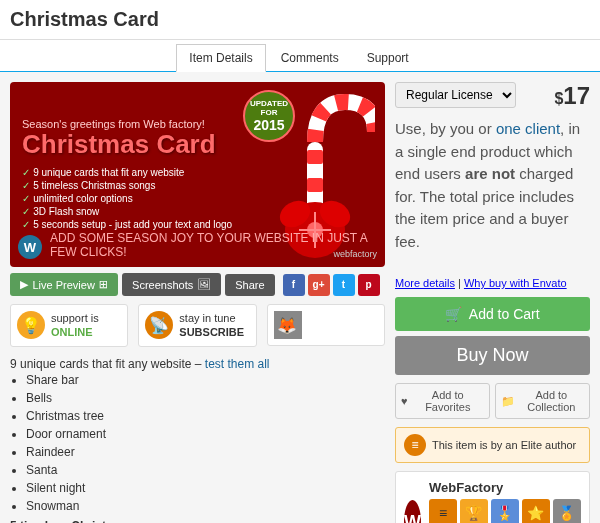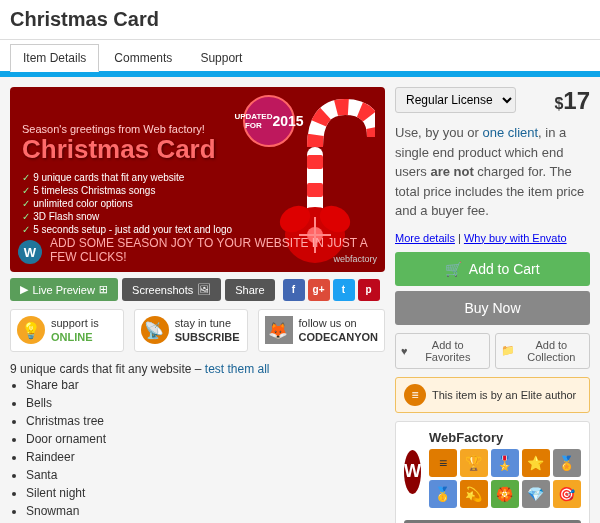--- a/index.html
+++ b/index.html
@@ -1,36 +1,36 @@
 <!DOCTYPE html>
 <html><head>
   <meta charset="utf-8">
   <style>
     * { box-sizing: border-box; margin: 0; padding: 0; }
     body { font-family: Arial, sans-serif; font-size: 13px; background: #f5f5f5; color: #333; width: 600px; }
 
     .page-title { font-size: 20px; font-weight: bold; padding: 8px 10px; background: #fff; border-bottom: 1px solid #ddd; }
 
-    .tabs { display: flex; background: #fff; border-bottom: 6px solid #0ea5e9; padding: 0 10px; }
+    .tabs { display: flex; background: #fff; border-bottom: 1px solid #0ea5e9; padding: 0 10px; justify-content: center; }
     .tab { padding: 6px 12px; font-size: 12px; cursor: pointer; border: 1px solid transparent; border-bottom: none; margin-right: 2px; margin-top: 4px; }
     .tab.active { background: #fff; border-color: #ccc; border-bottom: 1px solid #fff; margin-bottom: -1px; }
 
     .main-content { display: flex; gap: 10px; padding: 10px; background: #f5f5f5; }
     .left-panel { flex: 1; min-width: 0; }
     .right-panel { width: 195px; flex-shrink: 0; }
 
     
     .banner { background: #8b0000; border-radius: 4px; overflow: hidden; position: relative; height: 185px; display: flex; align-items: center; padding: 12px; color: white; }
     .banner-text { z-index: 2; flex: 1; }
     .banner-subtitle { font-size: 11px; color: #ffcccc; }
     .banner-title { font-size: 26px; font-weight: bold; color: #ff6b6b; text-shadow: 1px 1px 3px rgba(0,0,0,0.5); line-height: 1.1; }
     .banner-features { list-style: none; margin-top: 8px; }
     .banner-features li { font-size: 10px; color: #fff; padding: 1px 0; }
     .banner-features li::before { content: "✓ "; color: #90ee90; }
-    .banner-badge { position: absolute; top: 8px; right: 90px; background: #be185d; border: 2px solid #ff6666; border-radius: 50%; width: 52px; height: 52px; display: flex; flex-direction: row; align-items: center; justify-content: center; font-size: 8px; color: #fff; font-weight: bold; text-align: center; z-index: 3; }
+    .banner-badge { position: absolute; top: 8px; right: 90px; background: #4d7c0f; border: 2px solid #ff6666; border-radius: 50%; width: 52px; height: 52px; display: flex; flex-direction: column; align-items: center; justify-content: center; font-size: 8px; color: #fff; font-weight: bold; text-align: center; z-index: 3; }
     .banner-badge .year { font-size: 14px; }
     .banner-candy { position: absolute; right: 0; top: 0; bottom: 0; width: 140px; display: flex; align-items: center; justify-content: center; }
     .wp-logo { position: absolute; bottom: 8px; left: 8px; width: 24px; height: 24px; background: #21759b; border-radius: 50%; display: flex; align-items: center; justify-content: center; color: white; font-weight: bold; font-size: 13px; }
     .webfactory-label { position: absolute; bottom: 8px; right: 8px; color: #ccc; font-size: 9px; }
     .banner-slogan { position: absolute; bottom: 8px; left: 40px; font-size: 12px; color: #ffaaaa; margin-top: 42px; }
 
     
     .action-bar { display: flex; gap: 4px; margin-top: 6px; align-items: center; }
     .action-btn { display: flex; align-items: center; gap: 4px; background: #555; color: #fff; border: none; padding: 5px 10px; border-radius: 3px; font-size: 11px; cursor: pointer; }
     .action-btn.green { background: #5a9e5a; }
@@ -55,25 +55,25 @@
     .description { margin-top: 10px; font-size: 12px; }
     .description ul { padding-left: 16px; }
     .description li { padding: 2px 0; }
     .description a { color: #1a6496; text-decoration: none; }
 
     
     .license-row { display: flex; align-items: flex-start; justify-content: space-between; margin-bottom: 8px; }
     .license-select { border: 1px solid #ccc; padding: 4px 6px; font-size: 12px; border-radius: 3px; cursor: pointer; }
     .price { font-size: 24px; font-weight: bold; color: #333; }
     .price-dollar { font-size: 16px; }
-    .license-desc { font-size: 13px; color: #555; line-height: 1.5; margin-bottom: 11px; }
+    .license-desc { font-size: 15px; color: #555; line-height: 1.5; margin-bottom: 24px; }
     .license-desc strong { font-weight: bold; }
     .license-desc a { color: #1a6496; text-decoration: none; }
     .add-to-cart { background: #5cb85c; color: white; border: none; width: 100%; padding: 9px; border-radius: 3px; font-size: 14px; cursor: pointer; margin-bottom: 5px; display: flex; align-items: center; justify-content: center; gap: 6px; }
-    .buy-now { background: #888; color: white; border: none; width: 100%; padding: 9px; border-radius: 3px; font-size: 14px; cursor: pointer; margin-bottom: 8px; }
+    .buy-now { background: #888; color: white; border: none; width: 100%; padding: 9px; border-radius: 3px; font-size: 18px; cursor: pointer; margin-bottom: 8px; }
     .collection-row { display: flex; gap: 5px; margin-bottom: 8px; }
     .coll-btn { flex: 1; border: 1px solid #ccc; background: #f5f5f5; padding: 5px; border-radius: 3px; font-size: 11px; cursor: pointer; display: flex; align-items: center; justify-content: center; gap: 4px; color: #555; }
     .elite-badge { display: flex; align-items: center; gap: 6px; padding: 6px 8px; background: #fff3e0; border: 1px solid #f0c060; border-radius: 3px; font-size: 11px; margin-bottom: 8px; }
     .elite-icon { width: 22px; height: 22px; background: #e07b00; border-radius: 50%; display: flex; align-items: center; justify-content: center; color: white; font-size: 12px; }
 
     .author-section { border: 1px solid #ddd; background: #fff; border-radius: 3px; padding: 8px; margin-bottom: 8px; }
     .author-row { display: flex; align-items: center; gap: 8px; margin-bottom: 6px; }
     .author-avatar { width: 44px; height: 44px; background: #8b0000; border-radius: 50%; display: flex; align-items: center; justify-content: center; }
     .author-name { font-size: 13px; font-weight: bold; }
     .badge-grid { display: grid; grid-template-columns: repeat(5, 1fr); gap: 3px; margin-bottom: 6px; }
@@ -172,24 +172,20 @@
       </div>
       <div class="info-item">
         <div class="info-icon orange">📡</div>
         <div class="info-text">
           <span>stay in tune</span><br>
           <span class="bold">SUBSCRIBE</span>
         </div>
       </div>
       <div class="info-item">
         <div class="info-icon gray">🦊</div>
-        <div class="info-text">
-          <span>follow us on</span><br>
-          <span class="bold">CODECANYON</span>
-        </div>
       </div>
     </div>
 
     <div class="description">
       <p>
         <span>9 unique cards that fit any website –</span>
         <a href="#">test them all</a>
       </p>
       <ul>
         <li>Share bar</li>

